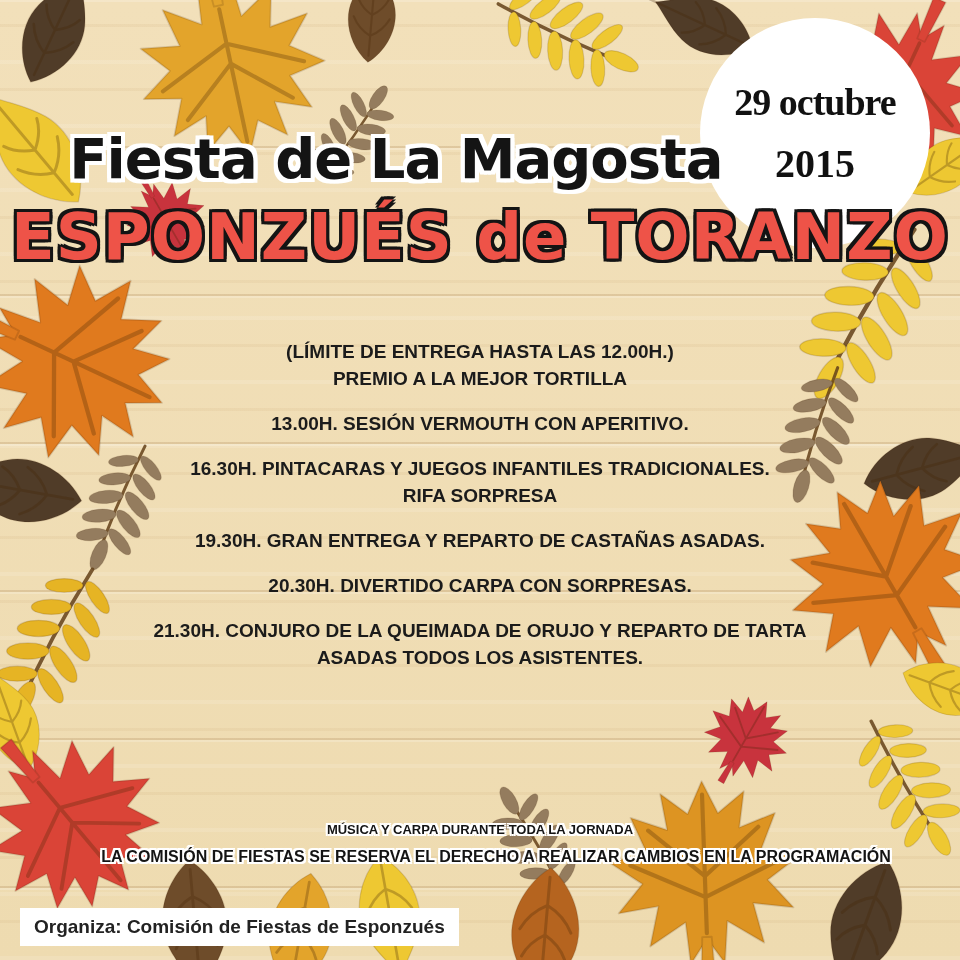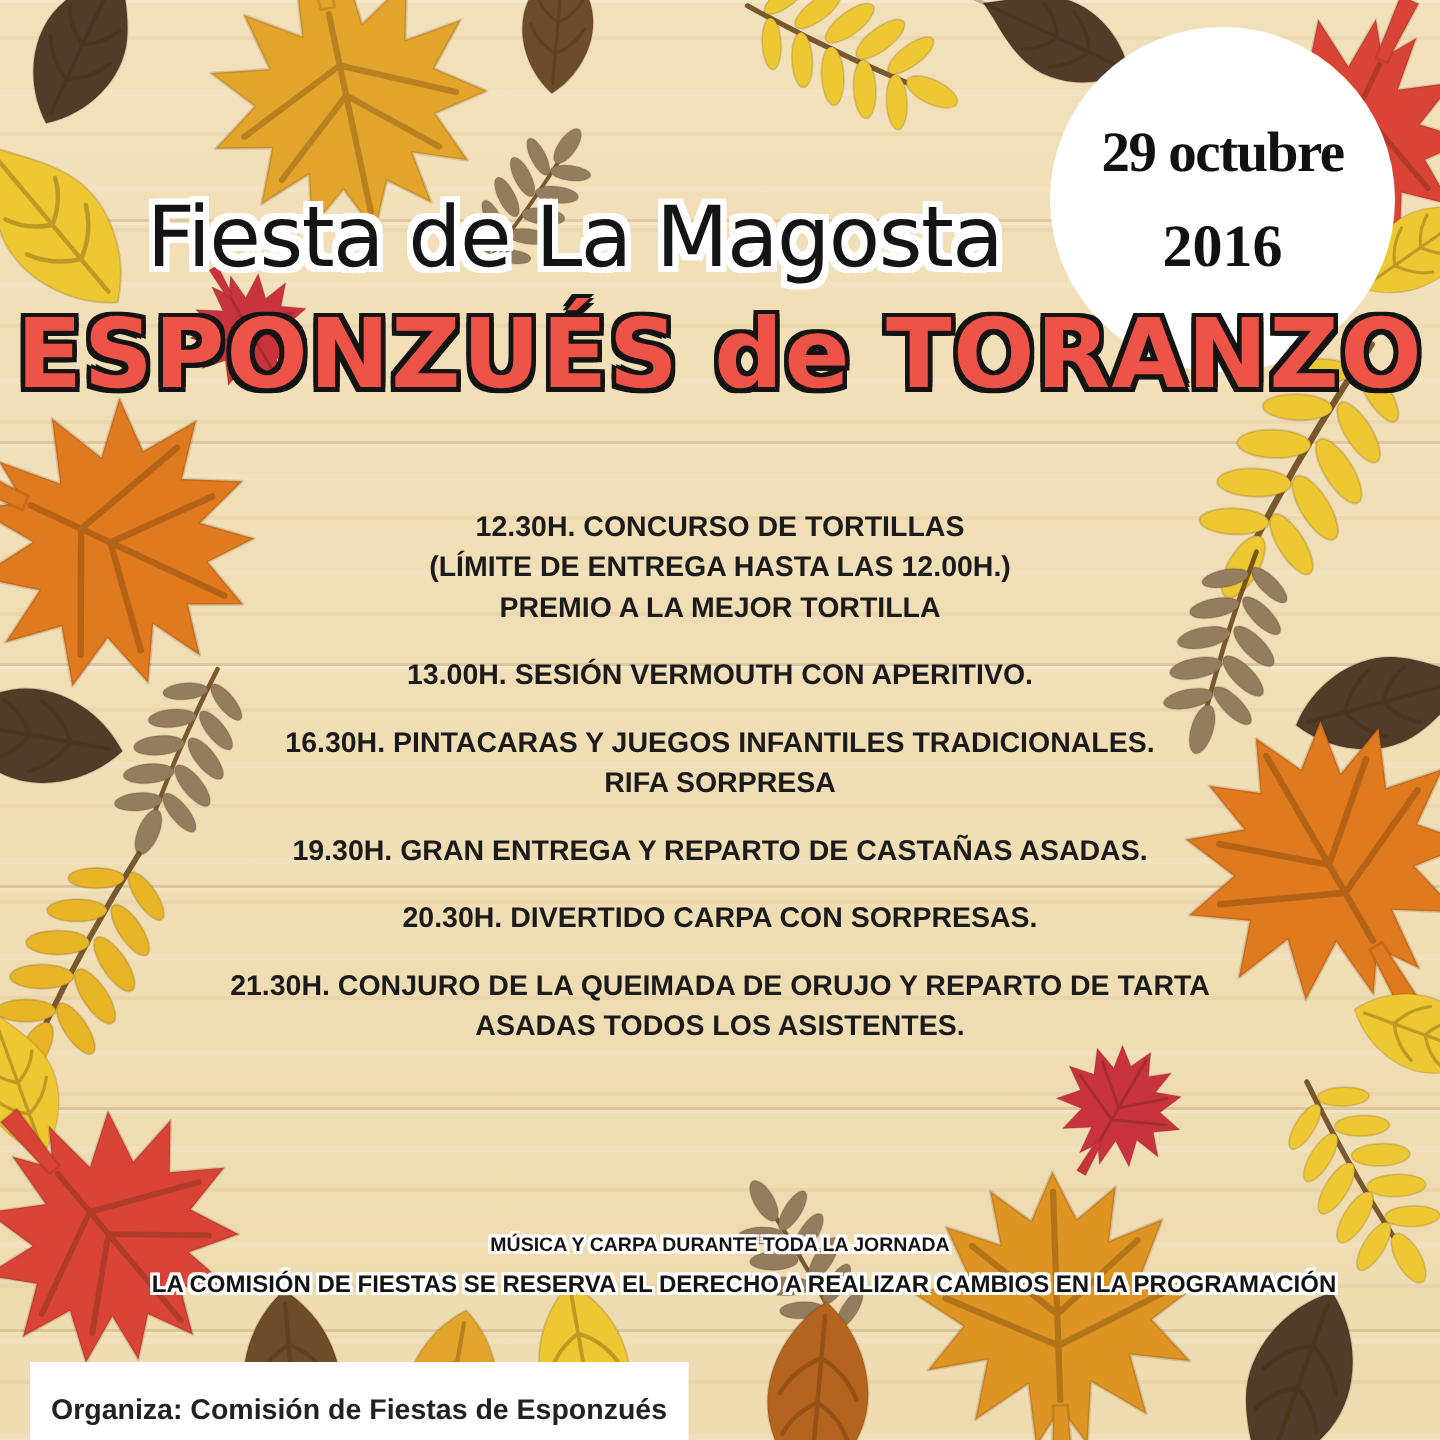--- a/index.html
+++ b/index.html
@@ -20,22 +20,22 @@
   .leaves .stemline { fill:none; stroke:rgba(100,65,25,0.85); stroke-width:3; stroke-linecap:round; }
   .c-gold{color:#e3a42b}.c-amber{color:#dd9422}.c-orange{color:#e07a1e}
   .c-red{color:#da4437}.c-red2{color:#c8333d}.c-yellow{color:#eec832}
   .c-yellow2{color:#e6b424}.c-brown{color:#947c5e}.c-brown-dark{color:#503c28}
   .c-choc{color:#6e4c2a}.c-rust{color:#b5641f}
 
   
   .layer { position:absolute; z-index:3; }
 
   .title {
-    left:23px; top:126px; width:720px; text-align:center;
-    font-size:56px; font-weight:normal; letter-spacing:-1px; color:#141414;
+    left:36px; top:126px; width:720px; text-align:center;
+    font-size:56px; font-weight:bold; letter-spacing:-1px; color:#141414;
     font-family:"DejaVu Sans", sans-serif;
     text-shadow:-4px -4px 0 #fff,4px -4px 0 #fff,-4px 4px 0 #fff,4px 4px 0 #fff,
                 -4px 0 0 #fff,4px 0 0 #fff,0 -4px 0 #fff,0 4px 0 #fff;
   }
   .subtitle {
     left:0; top:200px; width:960px; text-align:center;
     font-size:64px; font-weight:bold; letter-spacing:1px; color:#ee5348;
     font-family:"DejaVu Sans", sans-serif;
     text-shadow:-3px -3px 0 #141414,3px -3px 0 #141414,-3px 3px 0 #141414,3px 3px 0 #141414,
                 -3px 0 0 #141414,3px 0 0 #141414,0 -3px 0 #141414,0 3px 0 #141414;
@@ -59,21 +59,21 @@
   .footer-note {
     width:960px; text-align:center; font-weight:bold; color:#141414;
     text-shadow:-2px -2px 0 #fff,2px -2px 0 #fff,-2px 2px 0 #fff,2px 2px 0 #fff,
                 -2px 0 0 #fff,2px 0 0 #fff,0 -2px 0 #fff,0 2px 0 #fff;
   }
   .note1 { left:0; top:822px; font-size:13px; }
   .note2 { left:0; top:848px; font-size:16px;margin-left:16px; }
 
   .organizer {
     left:20px; top:908px; background:#ffffff; color:#222;
-    font-size:19px; font-weight:bold; padding:22px 14px 8px 14px;
+    font-size:19px; font-weight:bold; padding:8px 14px 8px 14px;
   }
 </style>
 </head>
 <body>
 
 <div class="poster">
 
   <svg class="leaves" width="960" height="960" viewBox="0 0 960 960" aria-hidden="true">
     <defs>
       <g id="leaf-maple">
@@ -192,29 +192,28 @@
     <g class="c-orange" transform="translate(888,580) rotate(330) scale(1.95)">
         <use href="#leaf-maple"></use>
       </g>
     <g class="c-yellow" transform="translate(950,690) rotate(290) scale(1.0)">
         <use href="#leaf-simple"></use>
       </g>
   </svg>
 
   <div class="date-circle">
     <div class="d1">29 octubre</div>
-    <div class="d2">2016</div>
+    <div class="d2">2015</div>
   </div>
 
   <div class="layer title">Fiesta de La Magosta</div>
   <div class="layer subtitle">ESPONZUÉS de TORANZO</div>
 
   <div class="layer schedule">
     <div class="sched-group">
-      <div>12.30H. CONCURSO DE TORTILLAS</div>
       <div>(LÍMITE DE ENTREGA HASTA LAS 12.00H.)</div>
       <div>PREMIO A LA MEJOR TORTILLA</div>
     </div>
     <div class="sched-group">
       <div>13.00H. SESIÓN VERMOUTH CON APERITIVO.</div>
     </div>
     <div class="sched-group">
       <div>16.30H. PINTACARAS Y JUEGOS INFANTILES TRADICIONALES.</div>
       <div>RIFA SORPRESA</div>
     </div>

